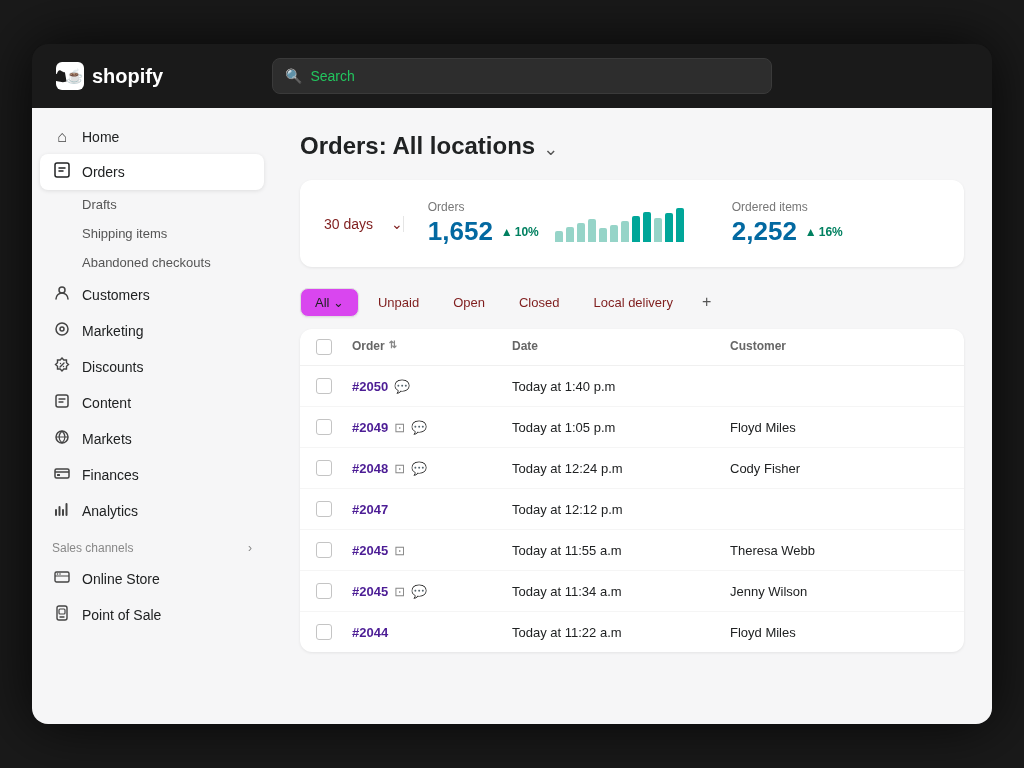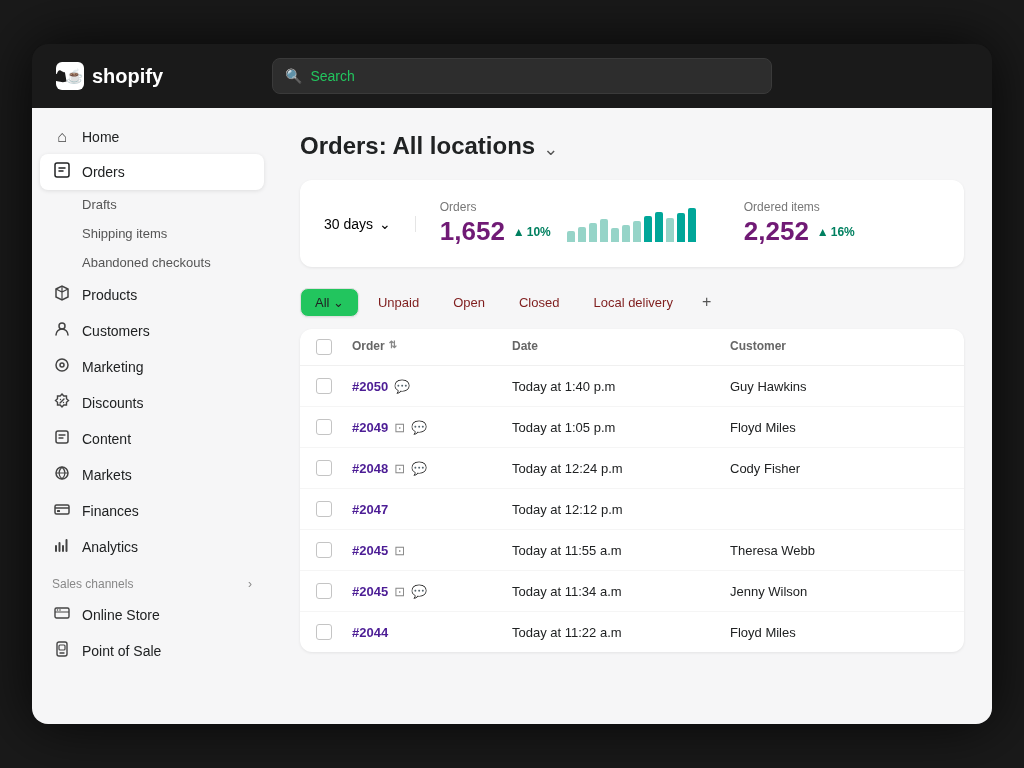--- a/index.html
+++ b/index.html
@@ -174,26 +174,25 @@
       display: flex;
       align-items: center;
       gap: 0;
       margin-bottom: 20px;
       box-shadow: 0 1px 3px rgba(0,0,0,0.08);
     }
 
     .period-selector {
       display: flex;
       align-items: center;
-      gap: 6px;
+      gap: 18px;
       font-size: 14px;
-      color: #000000;
+      color: #7f1d1d;
       font-weight: 500;
       cursor: pointer;
-      padding-right: 24px;
       border-right: 1px solid #e5e5e5;
     }
 
     .stat-block {
       padding: 0 24px;
       display: flex;
       align-items: center;
       gap: 16px;
     }
 
@@ -207,21 +206,21 @@
 
     .stat-value-row {
       display: flex;
       align-items: center;
       gap: 8px;
     }
 
     .stat-value {
       font-size: 26px;
       font-weight: 700;
-      color: #701a75;
+      color: #0369a1;
     }
 
     .stat-badge {
       display: flex;
       align-items: center;
       gap: 2px;
       font-size: 12px;
       color: #008060;
       font-weight: 600;
     }
@@ -258,21 +257,21 @@
       font-size: 13px;
       cursor: pointer;
       border: 1px solid transparent;
       font-weight: 500;
       color: #7f1d1d;
       background: transparent;
       transition: background 0.15s;
     }
 
     .tab-btn.active {
-      background: #22c55e;
+      background: #d946ef;
       border: 1px solid #e0e0e0;
       color: #202223;
       box-shadow: 0 1px 2px rgba(0,0,0,0.06);
     }
 
     .tab-plus {
       padding: 6px 10px;
       color: #555;
       cursor: pointer;
       font-size: 16px;
@@ -396,29 +395,20 @@
       <div class="sidebar-sub-item">
         <span>Drafts</span>
       </div>
       <div class="sidebar-sub-item">
         <span>Shipping items</span>
       </div>
       <div class="sidebar-sub-item">
         <span>Abandoned checkouts</span>
       </div>
 
-      <div class="sidebar-item">
-        <span class="icon">
-          <svg width="16" height="16" viewBox="0 0 16 16" fill="none">
-            <path d="M2 4l6-3 6 3v8l-6 3-6-3V4z" stroke="#444" stroke-width="1.5" fill="none"></path>
-            <path d="M8 1v14M2 4l6 3 6-3" stroke="#444" stroke-width="1.2"></path>
-          </svg>
-        </span>
-        <span>Products</span>
-      </div>
 
       <div class="sidebar-item">
         <span class="icon">
           <svg width="16" height="16" viewBox="0 0 16 16" fill="none">
             <circle cx="8" cy="5" r="3" stroke="#444" stroke-width="1.5" fill="none"></circle>
             <path d="M2 14c0-3.3 2.7-6 6-6s6 2.7 6 6" stroke="#444" stroke-width="1.5" stroke-linecap="round" fill="none"></path>
           </svg>
         </span>
         <span>Customers</span>
       </div>
@@ -589,21 +579,20 @@
             <div class="table-row">
     <div>
       <div class="checkbox"></div>
     </div>
     <div class="order-cell">
       <span class="order-number">#2050</span>
 
       <span class="icon-msg" title="message">💬</span>
     </div>
     <div>Today at 1:40 p.m</div>
-    <div>Guy Hawkins</div>
   </div>
             <div class="table-row">
     <div>
       <div class="checkbox"></div>
     </div>
     <div class="order-cell">
       <span class="order-number">#2049</span>
       <span class="icon-note" title="note">⊡</span>
       <span class="icon-msg" title="message">💬</span>
     </div>

